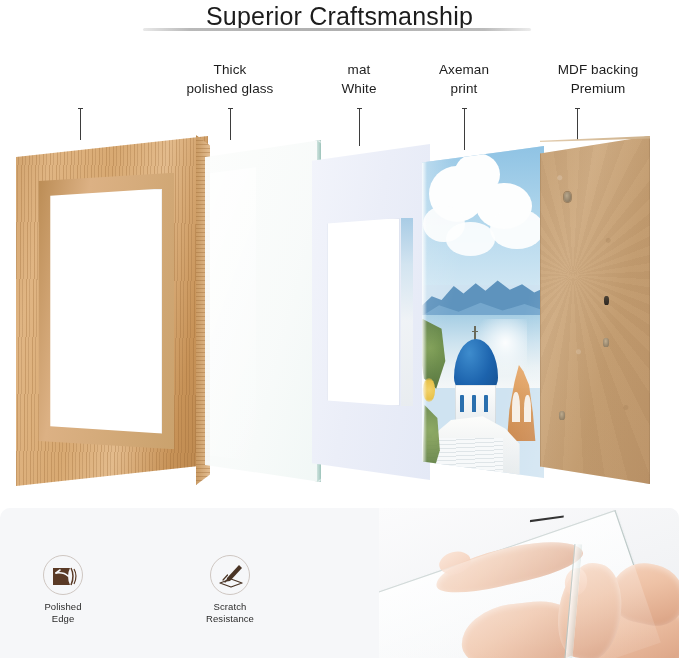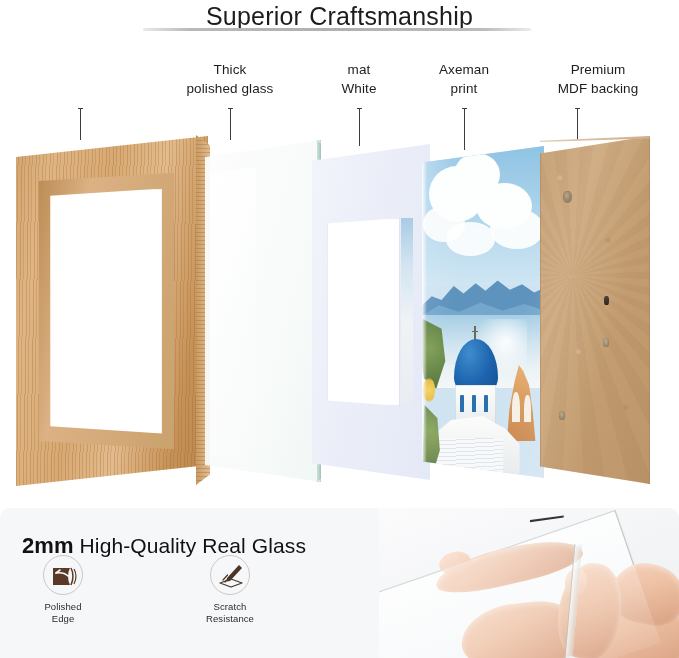--- a/index.html
+++ b/index.html
@@ -353,22 +353,22 @@
   </div>
   <div class="leader" style="left:359px; top:108px; height:38px;"></div>
 
   <div class="label" style="left:406px; top:60px; width:116px;">
     <div>Axeman</div>
     <div>print</div>
   </div>
   <div class="leader" style="left:464px; top:108px; height:42px;"></div>
 
   <div class="label" style="left:528px; top:60px; width:140px;">
+    <div>MDF backing</div>
     <div>Premium</div>
-    <div>MDF backing</div>
   </div>
   <div class="leader" style="left:577px; top:108px; height:32px;"></div>
 
   <div class="stage">
 
     <div class="layer frame-wrap">
       <div class="frame-outer"></div>
       <div class="frame-bevel"></div>
       <div class="frame-inner-hole"></div>
       <div class="frame-side"></div>
@@ -426,23 +426,20 @@
         <div class="hw hw2"></div>
         <div class="hw hw3"></div>
         <div class="hw hw4"></div>
       </div>
       <div class="mdf-top"></div>
     </div>
   </div>
 
   <div class="panel">
 
-    <div class="panel-heading">
-      <b>2mm</b><span class="rest"> High-Quality Real Glass</span>
-    </div>
 
     <div class="features">
 
       <div class="feature f1">
         <div class="icon-circle">
           <svg viewBox="0 0 40 40" width="40" height="40" aria-hidden="true">
             <path d="M9 12 L26 12 Q22 20 26 29 L9 29 Z" fill="#5a3a26"></path>
             <path d="M12 17 Q20 16 24 20" stroke="#f6f7f9" stroke-width="1.6" fill="none" stroke-linecap="round"></path>
             <path d="M12 17 L16 14" stroke="#f6f7f9" stroke-width="1.6" fill="none" stroke-linecap="round"></path>
             <path d="M27 12 Q31 20 27 29" stroke="#5a3a26" stroke-width="1.5" fill="none"></path>

